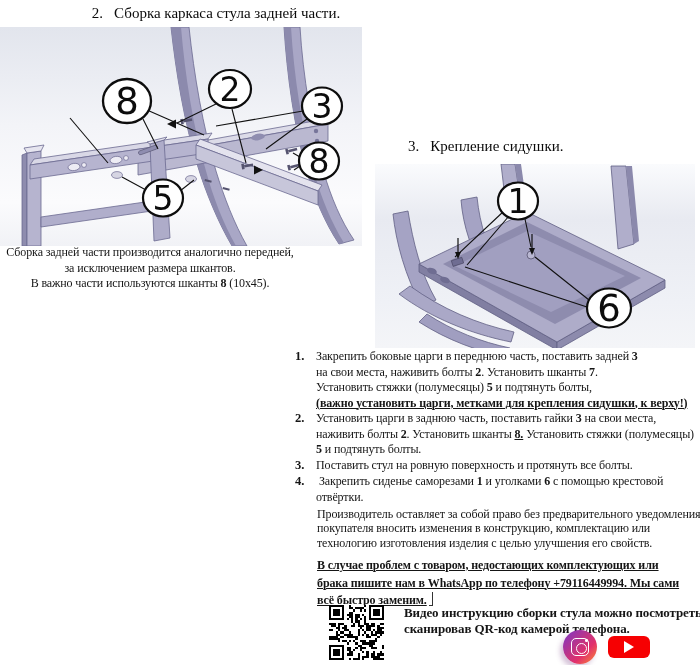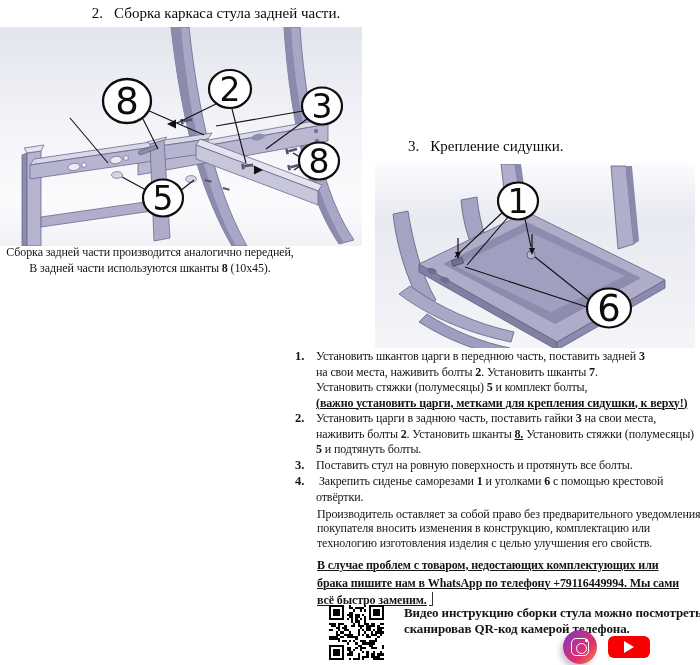--- a/index.html
+++ b/index.html
@@ -175,21 +175,22 @@
       <g>
         <ellipse cx="163" cy="171" rx="20" ry="18.5" fill="#fff" stroke="#0d0d0d" stroke-width="2.2"></ellipse>
         <text class="cn" x="163" y="171" dy="0.36em" text-anchor="middle">5</text>
       </g>
     </g>
   </svg>
 
 
   <div class="caption">
     <div class="rich"><span>Сборка задней части производится аналогично передней,</span></div>
-    <div class="rich"><span>В задней части используются шканты </span><span class="b">8</span><span> (10x45).</span></div>
+    <div class="rich"><span>за исключением размера шкантов.</span></div>
+    <div class="rich"><span>В важно части используются шканты </span><span class="b">8</span><span> (10x45).</span></div>
   </div>
 
   <div class="title t2">
     <span>3.</span><span class="tgap">Крепление сидушки.</span>
   </div>
 
   <svg class="d2" width="320" height="184" viewBox="0 0 320 184">
     <defs>
       <linearGradient id="g2" x1="0" y1="0" x2="0" y2="1">
         <stop offset="0" stop-color="#fafbfd"></stop>
@@ -238,23 +239,23 @@
       </g>
       <g>
         <ellipse cx="234" cy="144" rx="22" ry="19.5" fill="#fff" stroke="#0d0d0d" stroke-width="2.2"></ellipse>
         <text class="cn cn-big" x="234" y="144" dy="0.36em" text-anchor="middle">6</text>
       </g>
     </g>
   </svg>
 
   <div class="row r1">
     <span class="num">1.</span>
-    <div class="rich"><span>Установить шкантов </span><span class="w">царги</span><span> в переднюю часть, поставить задней </span><span class="b">3</span><span>
+    <div class="rich"><span>Закрепить боковые </span><span class="w">царги</span><span> в переднюю часть, поставить задней </span><span class="b">3</span><span>
 на свои места, наживить болты </span><span class="b">2</span><span>. Установить </span><span class="w">шканты</span><span> </span><span class="b">7</span><span>.
-Установить стяжки (полумесяцы) </span><span class="b">5</span><span> и комплект болты</span><span class="w">,</span><span>
+Установить стяжки (полумесяцы) </span><span class="b">5</span><span> и подтянуть болты</span><span class="w">,</span><span>
 </span><span class="b u">(важно установить царги, метками для крепления сидушки, к верху!)</span></div>
   </div>
   <div class="row r2">
     <span class="num">2.</span>
     <div class="rich"><span>Установить </span><span class="w">царги</span><span> в заднюю часть, поставить гайки </span><span class="b">3</span><span> на свои места,
 наживить болты </span><span class="b">2</span><span>. Установить шканты </span><span class="b u">8.</span><span> Установить стяжки (полумесяцы)
 </span><span class="b">5</span><span> и подтянуть болты.</span></div>
   </div>
   <div class="row r3">
     <span class="num">3.</span>

